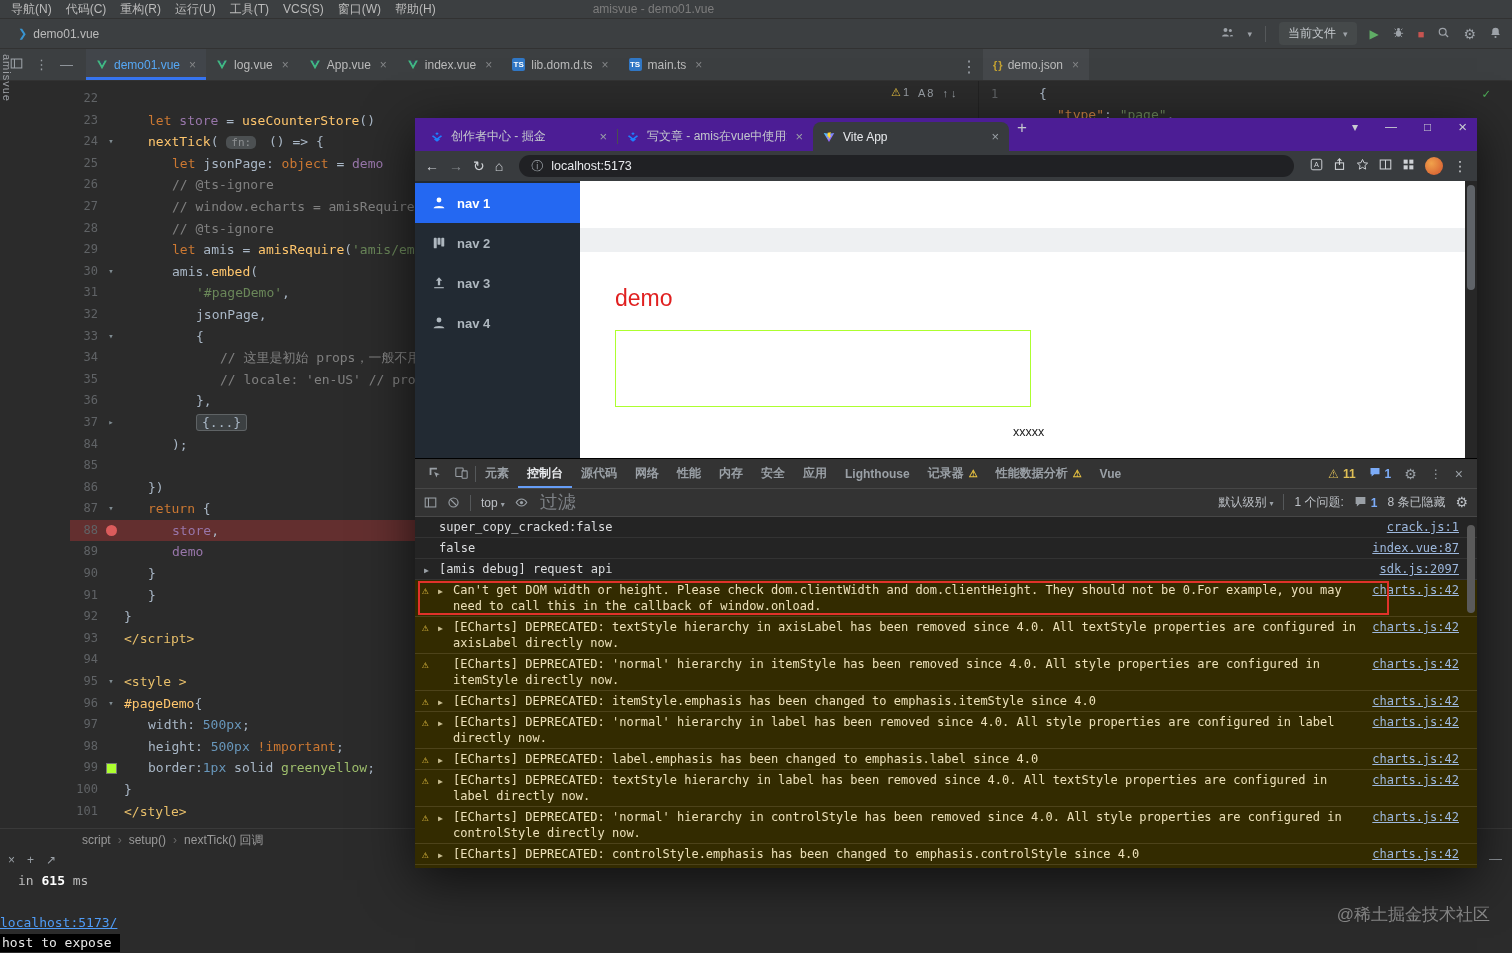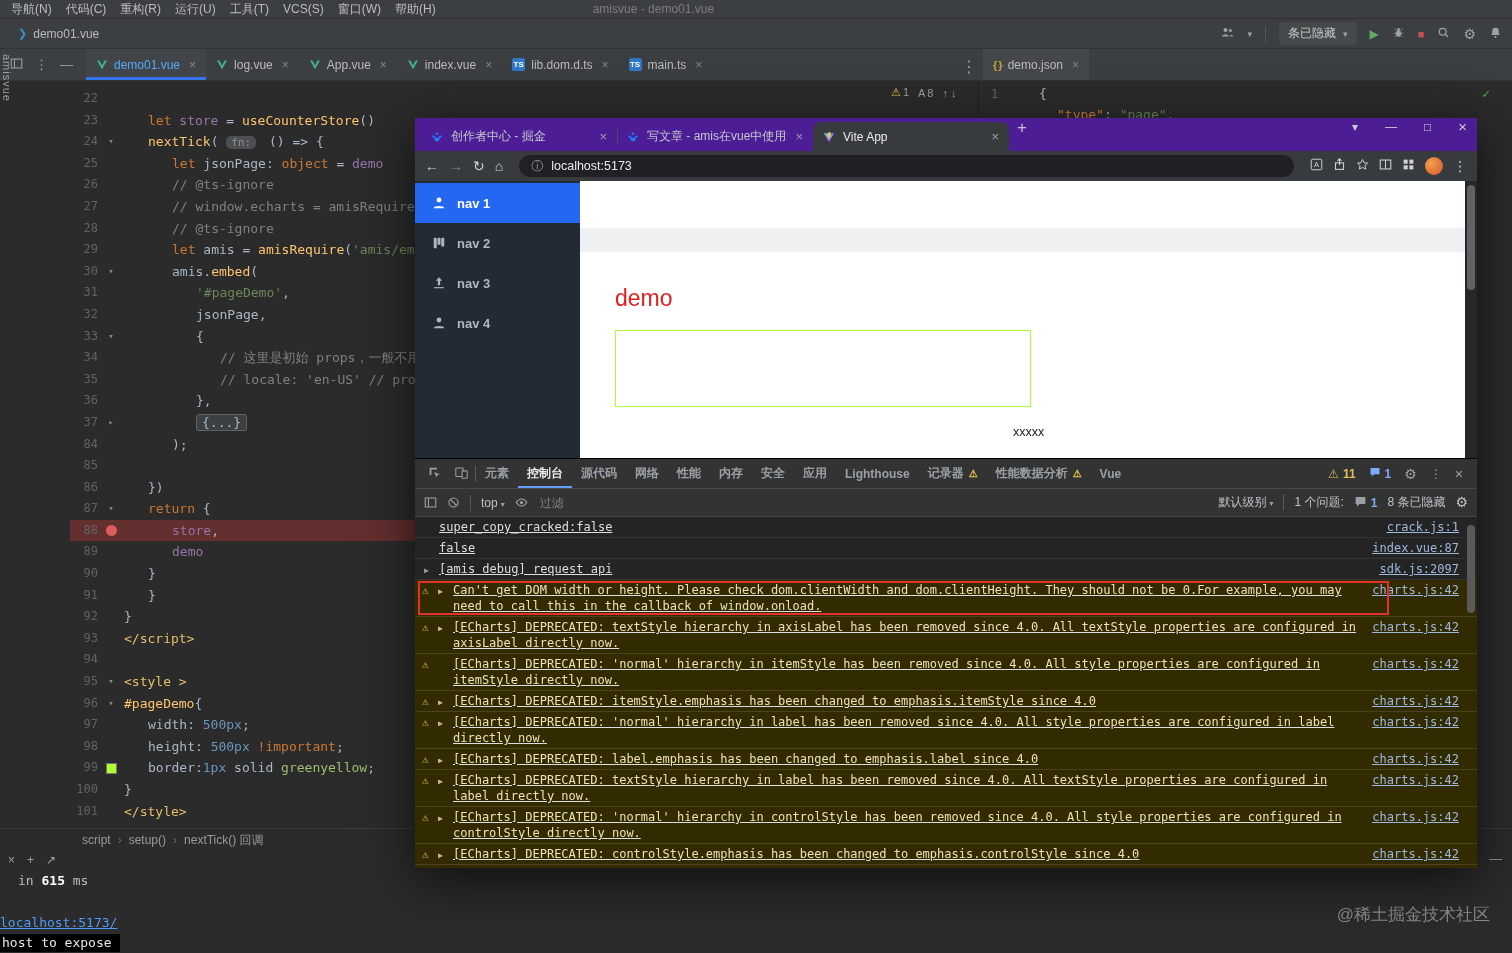--- a/index.html
+++ b/index.html
@@ -135,27 +135,27 @@
   .dt-right{margin-left:auto;display:flex;align-items:center;gap:13px;padding-right:8px;}
   .dt-badge{display:flex;align-items:center;gap:4px;color:#dfbf56;}
   .dt-badge.blue{color:#7cacf8;}
   .dt-badge .icn{font-size:12px;}
   .dt-x{font-size:14px;}
 
   .dt-toolbar{height:27px;background:#333333;border-bottom:1px solid #474747;display:flex;align-items:center;
               gap:10px;padding:0 9px;font-size:12px;color:#bdc1c6;}
   .dt-toolbar .icn{font-size:13px;color:#9aa0a6;}
   .dd-chev{font-size:8px;color:#9aa0a6;margin-left:3px;}
-  .dt-filter{flex:1;background:transparent;border:none;outline:none;color:#cccccc;font-size:12px;
+  .dt-filter{flex:1;background:transparent;border:none;outline:none;color:#cccccc;font-size:18px;
              font-family:"Liberation Sans",sans-serif;}
   .dt-filter::placeholder{color:#7e8287;}
   .dt-tb-right{display:flex;gap:10px;}
 
   .dt-console{flex:1;overflow:hidden;position:relative;font-family:"DejaV u Sans Mono",monospace;}
-  .dt-console{font-family:"DejaVu Sans Mono",monospace;font-size:12px;color:#dcdee0;text-decoration:underline;}
+  .dt-console{font-family:"DejaVu Sans Mono",monospace;font-size:12px;color:#dcdee0;}
   .crow{display:flex;align-items:flex-start;padding:2px 18px 2px 24px;border-bottom:1px solid rgba(255,255,255,0.07);
         position:relative;line-height:16px;min-height:16px;}
   .crow .ctri{position:absolute;left:9px;top:4px;color:#9aa0a6;font-size:8px;}
   .crow.warn{background:#332b00;border-bottom-color:#4d431a;color:#ece0b8;padding-left:38px;}
   .crow.warn .cwi{position:absolute;left:7px;top:3px;color:#e9c341;font-size:11px;}
   .crow.warn .ctri{left:23px;color:#c8bd91;}
   .ctext{flex:1;word-break:break-word;}
   .csrc{margin-left:14px;color:#9db8dd;text-decoration:underline;white-space:nowrap;}
   .redbox{position:absolute;left:3px;top:1px;bottom:1px;right:88px;border:2px solid #e0322a;z-index:5;pointer-events:none;}
   .cscroll-thumb{position:absolute;right:2px;top:8px;width:8px;height:88px;background:#5a5a5a;border-radius:4px;z-index:6;}
@@ -178,21 +178,21 @@
             <svg viewBox="0 0 16 16">
               <circle cx="5.5" cy="5" r="2.4"></circle>
               <path d="M1.2 12.8c.4-3 8.2-3 8.6 0z"></path>
               <circle cx="11.5" cy="5.6" r="1.9"></circle>
               <path d="M10.8 12.8c.7-2.1 3.7-2.2 4.2-.1z"></path>
             </svg>
           </span></span>
       <span class="pill-chev">▾</span>
       <span class="vdiv"></span>
       <span class="run-pill">
-        <span class="pill-label">条已隐藏</span>
+        <span class="pill-label">当前文件</span>
         <span class="pill-chev">▾</span>
       </span>
       <span class="play-ic">▶</span>
       <span id="bug-ic"><span class="icn">
             <svg viewBox="0 0 16 16">
               <ellipse cx="8" cy="9.2" rx="3.2" ry="4"></ellipse>
               <circle cx="8" cy="4.2" r="1.8"></circle>
               <path d="M4.9 5L3.2 3.4M11.1 5l1.7-1.6M2.3 9h2.5M11.2 9h2.5M3.6 13.4l1.7-1.5M12.4 13.4l-1.7-1.5" stroke="currentColor" stroke-width="1.1" fill="none"></path>
             </svg>
           </span></span>

